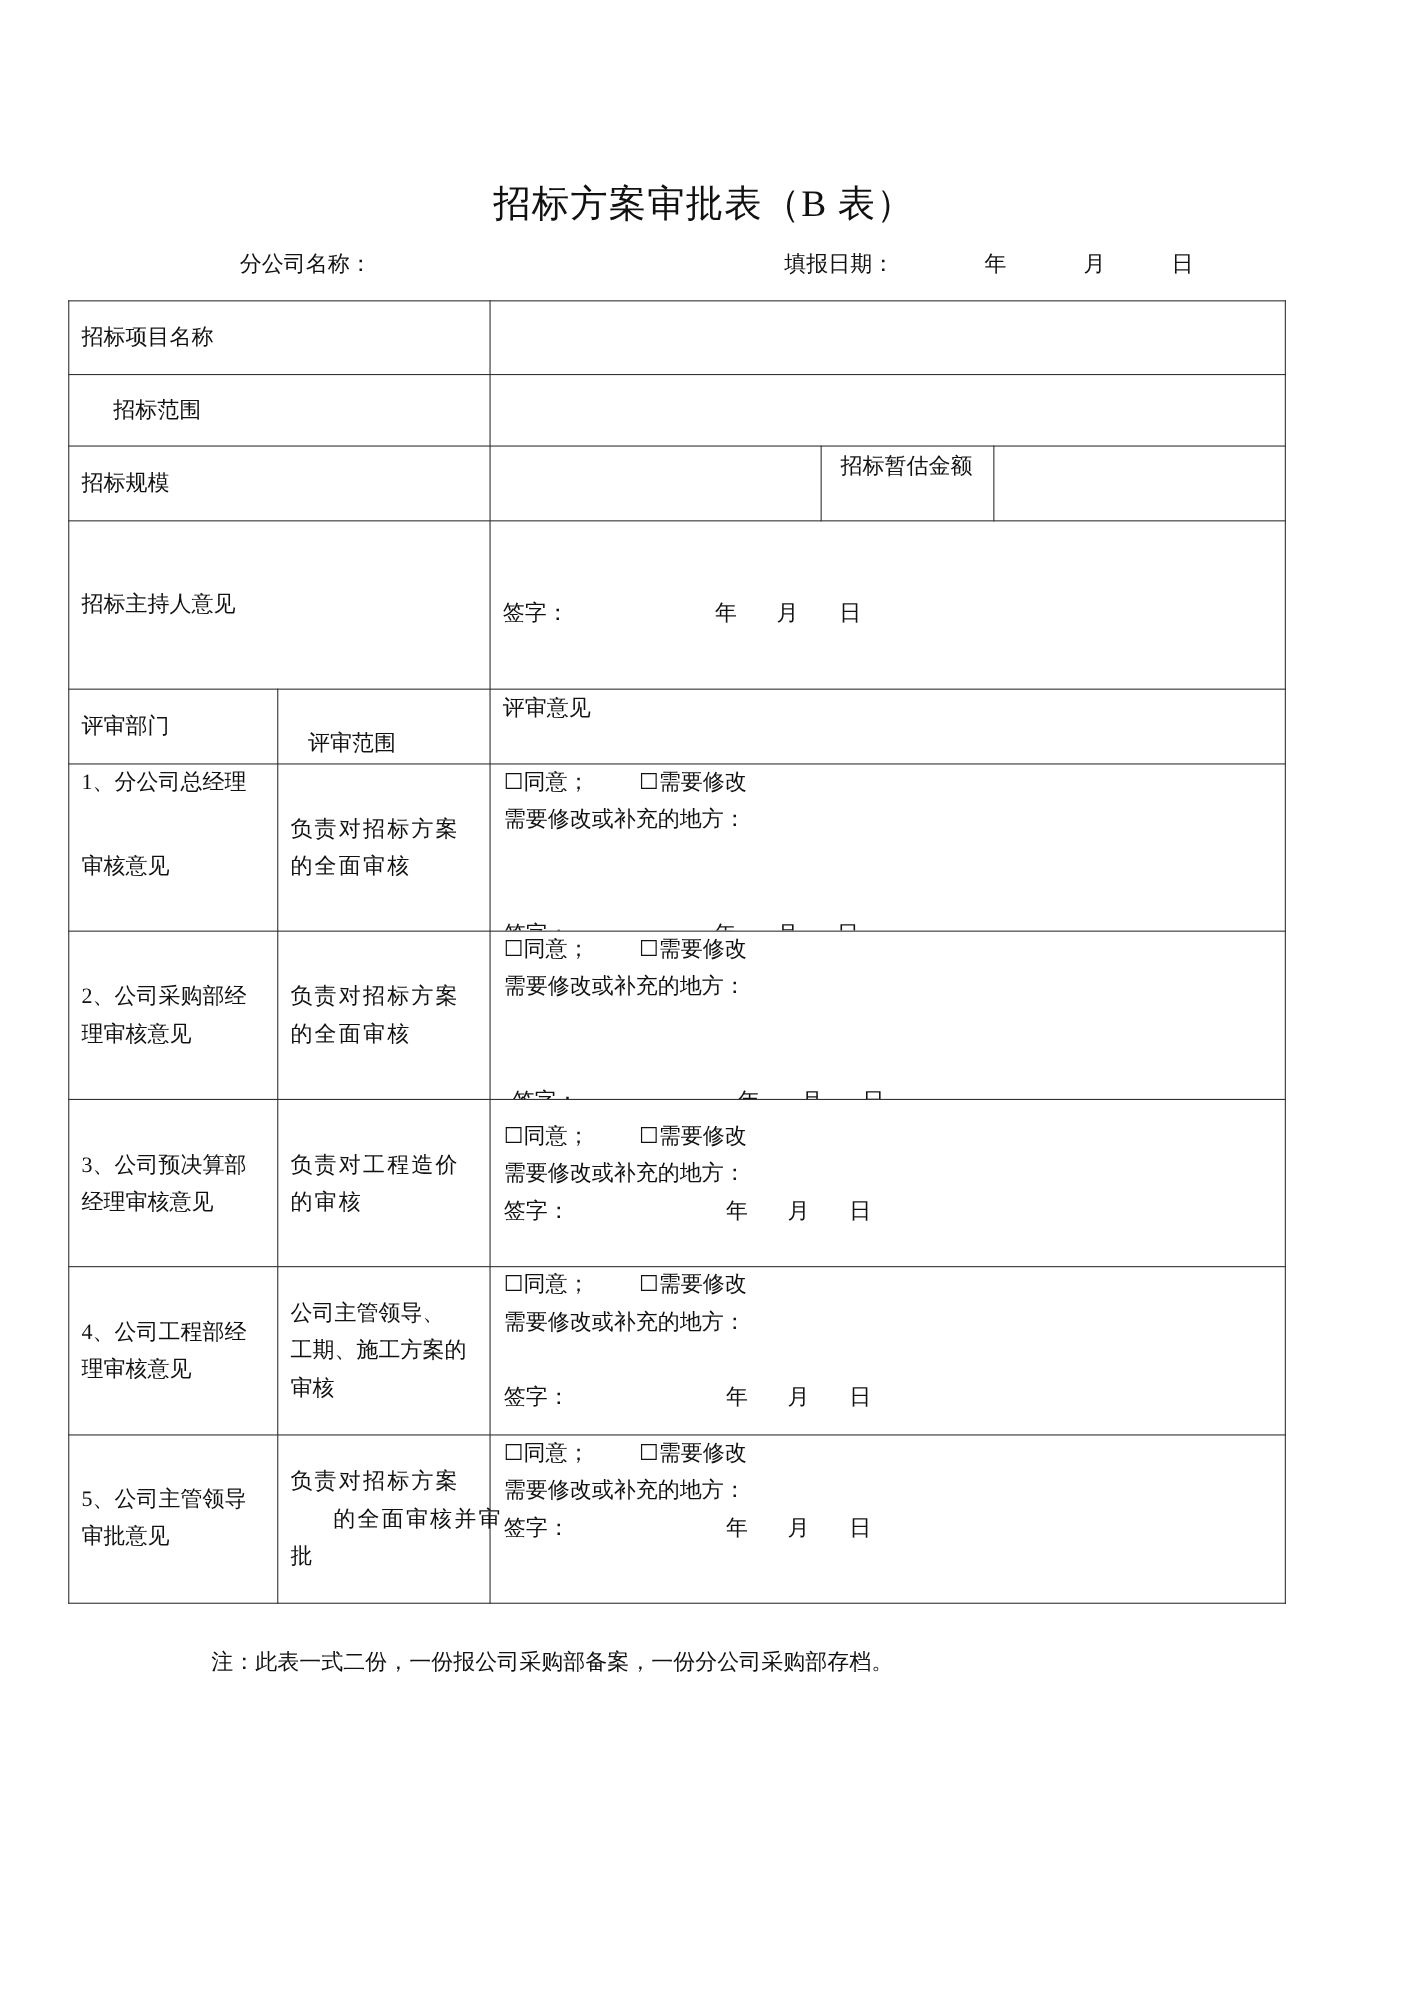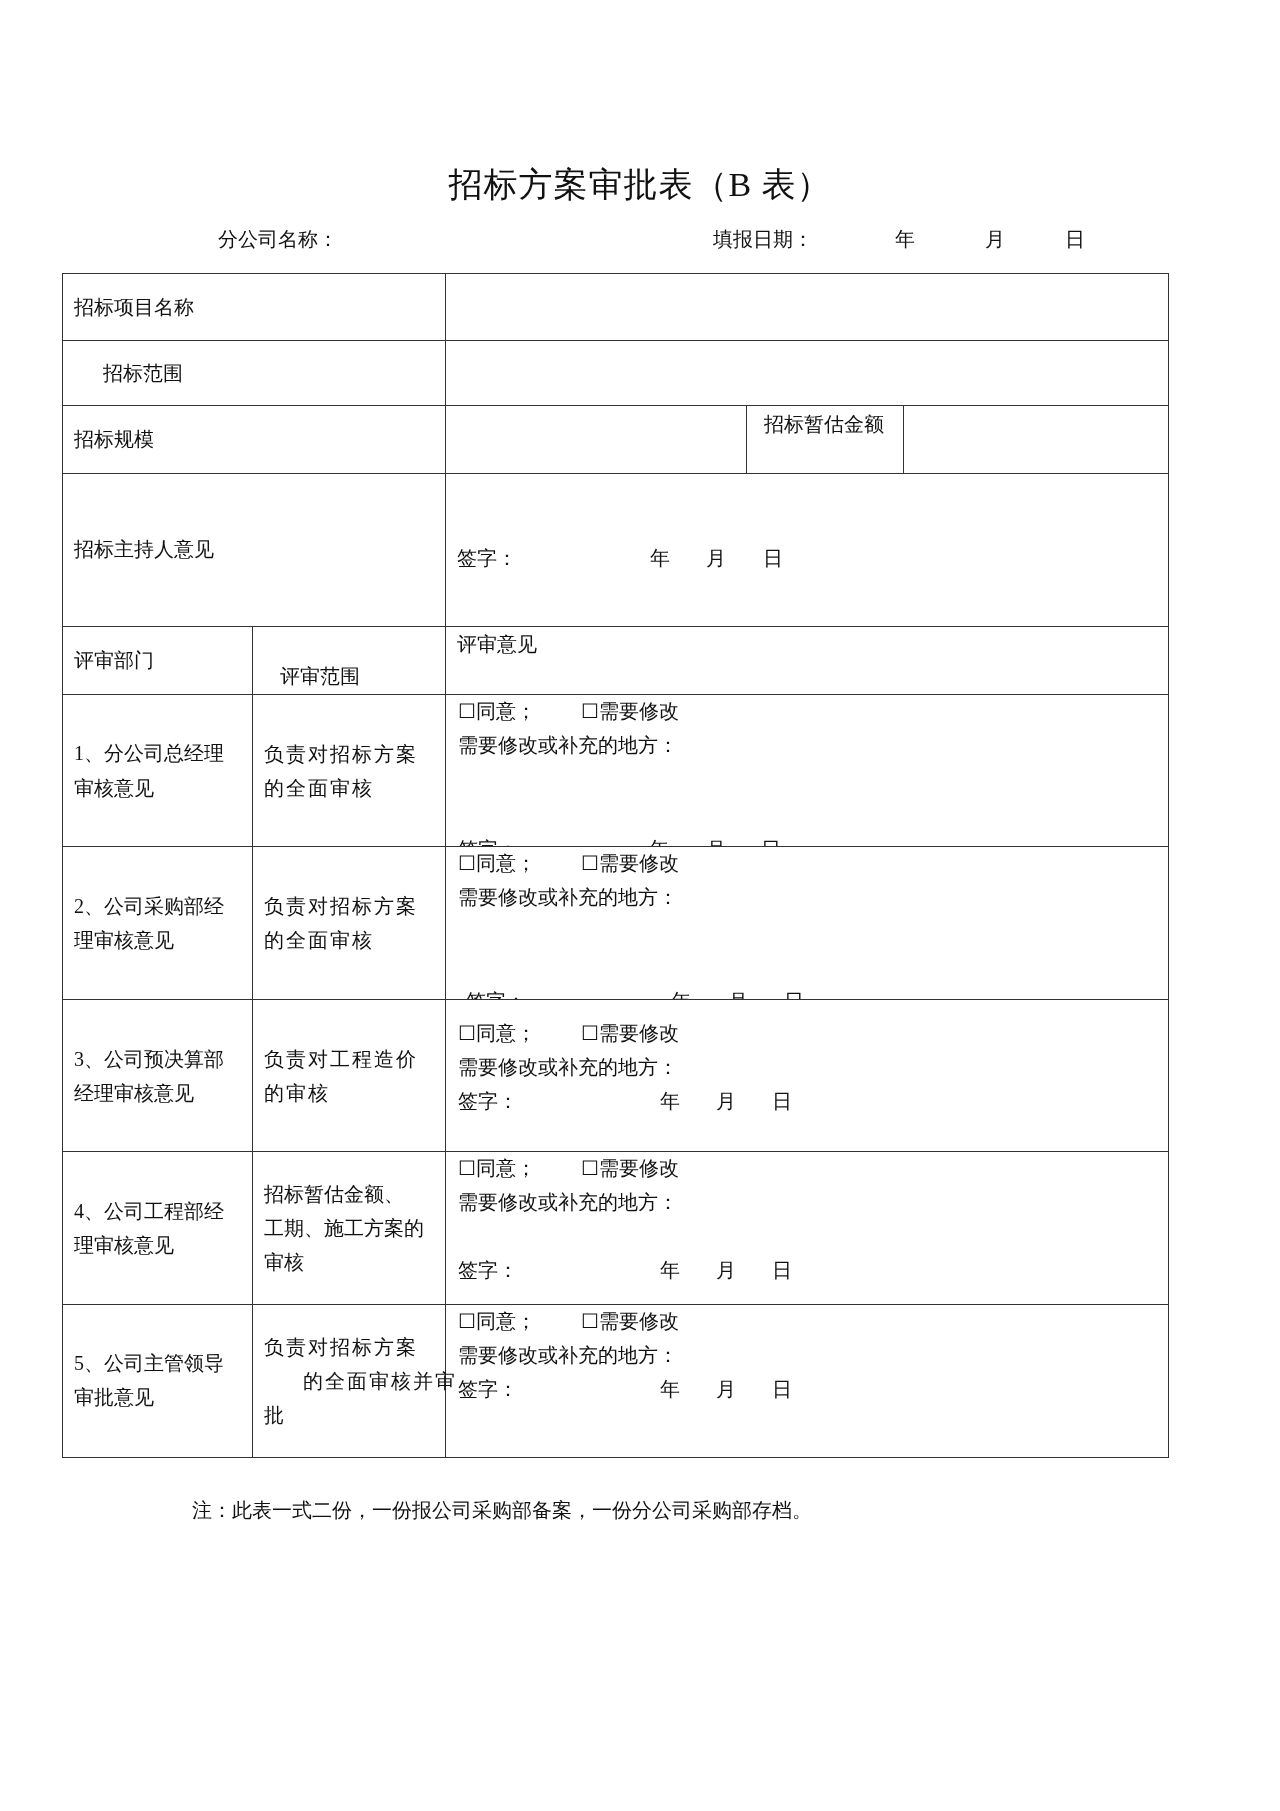--- a/index.html
+++ b/index.html
@@ -61,21 +61,21 @@
 <div class="cell-text" style="left:457px;top:541px;">签字：</div>
 <div class="cell-text" style="left:650px;top:541px;">年</div>
 <div class="cell-text" style="left:706px;top:541px;">月</div>
 <div class="cell-text" style="left:763px;top:541px;">日</div>
 
 <div class="cell-text" style="left:74px;top:643px;">评审部门</div>
 <div class="cell-text" style="left:280px;top:659px;">评审范围</div>
 <div class="cell-text" style="left:457px;top:627px;">评审意见</div>
 
 <div>
-  <div class="cell-text" style="left:74px;top:736px;text-align:center;">1、分公司总经理</div>
+  <div class="cell-text" style="left:74px;top:694px;text-align:center;">1、分公司总经理</div>
   <div class="cell-text" style="left:74px;top:771px;">审核意见</div>
   <div class="cell-text" style="left:264px;top:737px;letter-spacing:2px;">负责对招标方案</div>
   <div class="cell-text" style="left:264px;top:771px;letter-spacing:2px;">的全面审核</div>
   <div class="clip" style="left:446px;top:695px;width:722px;height:151px;">
     <div class="cell-text" style="left:12px;top:-1px;">☐同意；</div>
     <div class="cell-text" style="left:135px;top:-1px;">☐需要修改</div>
     <div class="cell-text" style="left:12px;top:33px;">需要修改或补充的地方：</div>
     <div class="cell-text" style="left:12px;top:137px;">签字：</div>
     <div class="cell-text" style="left:203px;top:137px;">年</div>
     <div class="cell-text" style="left:260px;top:137px;">月</div>
@@ -111,21 +111,21 @@
     <div class="cell-text" style="left:12px;top:84px;">签字：</div>
     <div class="cell-text" style="left:214px;top:84px;">年</div>
     <div class="cell-text" style="left:270px;top:84px;">月</div>
     <div class="cell-text" style="left:326px;top:84px;">日</div>
   </div>
 </div>
 
 <div>
   <div class="cell-text" style="left:74px;top:1194px;">4、公司工程部经</div>
   <div class="cell-text" style="left:74px;top:1228px;">理审核意见</div>
-  <div class="cell-text" style="left:264px;top:1177px;">招标暂估金额、</div>
+  <div class="cell-text" style="left:264px;top:1177px;">公司主管领导、</div>
   <div class="cell-text" style="left:264px;top:1211px;">工期、施工方案的</div>
   <div class="cell-text" style="left:264px;top:1245px;">审核</div>
   <div class="clip" style="left:446px;top:1152px;width:722px;height:152px;">
     <div class="cell-text" style="left:12px;top:-1px;">☐同意；</div>
     <div class="cell-text" style="left:135px;top:-1px;">☐需要修改</div>
     <div class="cell-text" style="left:12px;top:33px;">需要修改或补充的地方：</div>
     <div class="cell-text" style="left:12px;top:101px;">签字：</div>
     <div class="cell-text" style="left:214px;top:101px;">年</div>
     <div class="cell-text" style="left:270px;top:101px;">月</div>
     <div class="cell-text" style="left:326px;top:101px;">日</div>

